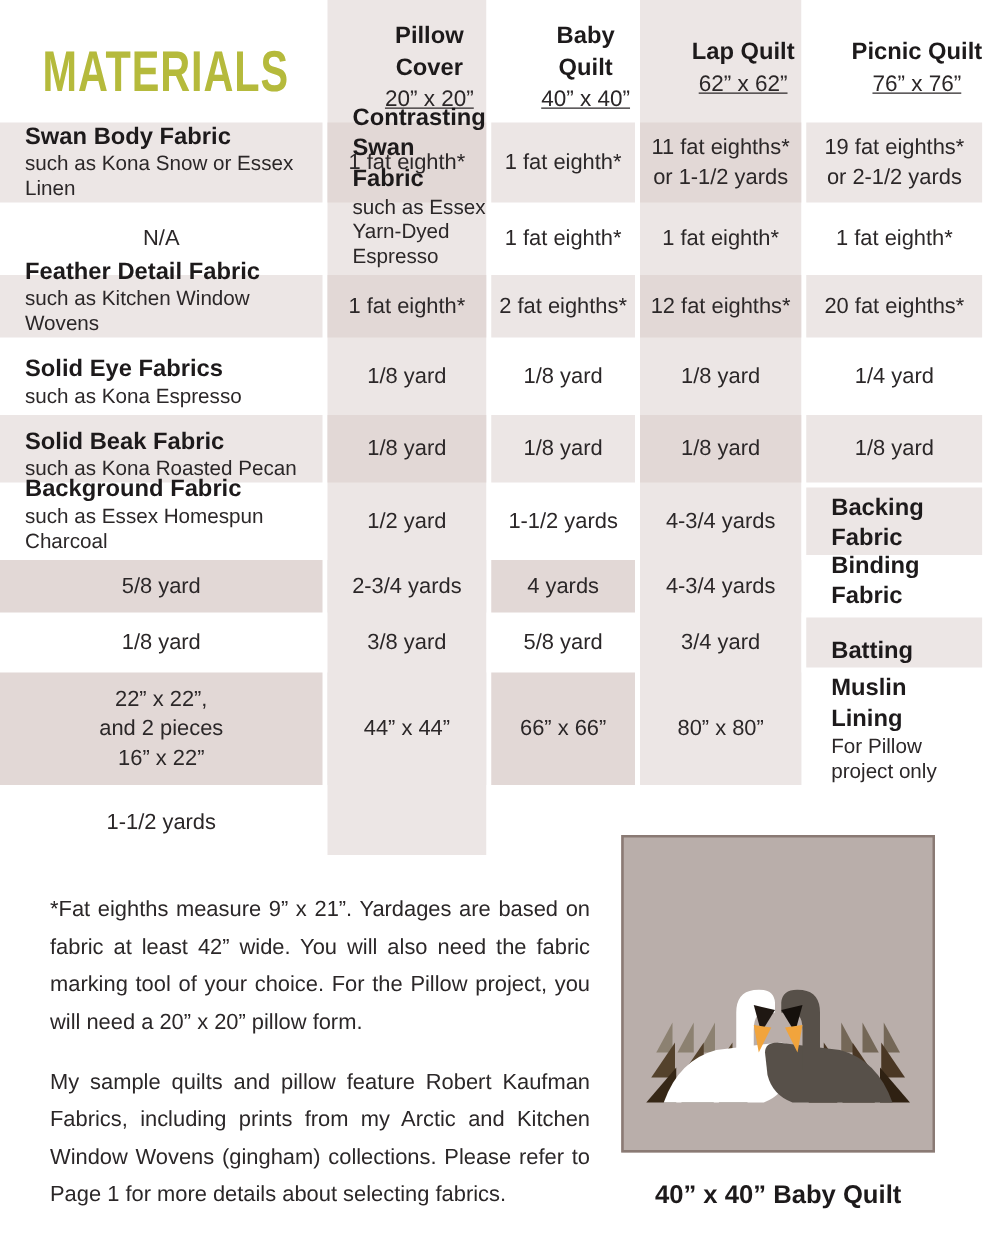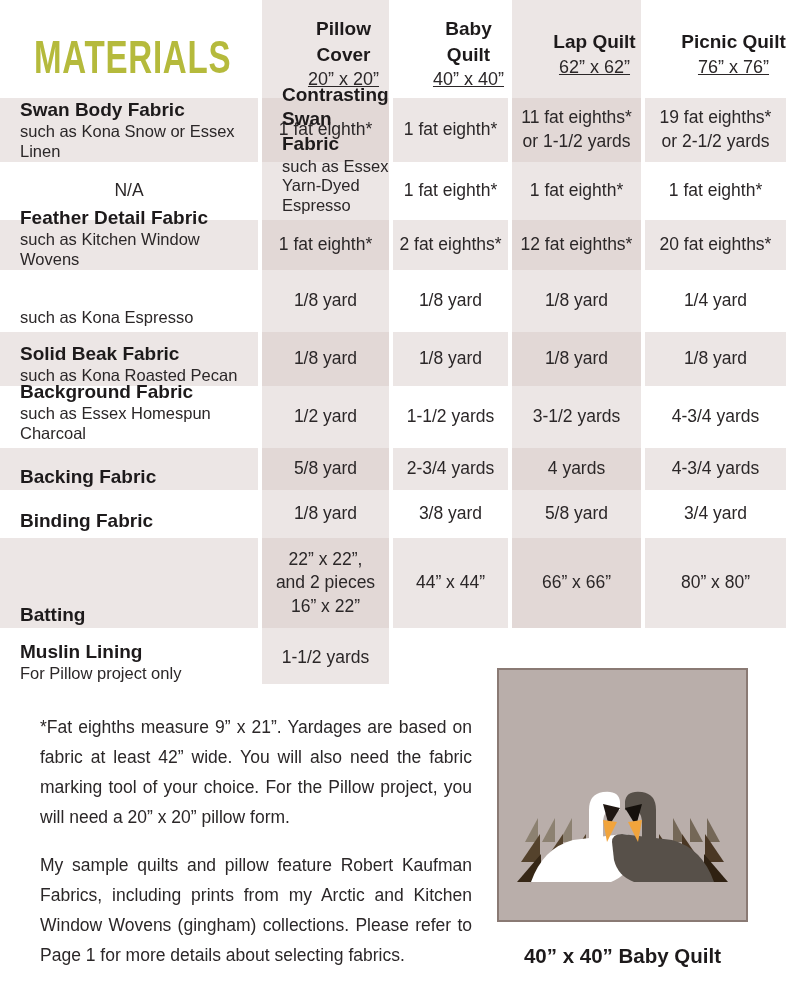--- a/index.html
+++ b/index.html
@@ -98,41 +98,41 @@
       <div class="cell val">1 fat eighth*</div>
       <div class="cell lab shade">
         <div class="name">Feather Detail Fabric</div>
         <div class="sub">such as Kitchen Window Wovens</div>
       </div>
       <div class="cell val dbl">1 fat eighth*</div>
       <div class="cell val shade">2 fat eighths*</div>
       <div class="cell val dbl">12 fat eighths*</div>
       <div class="cell val shade">20 fat eighths*</div>
       <div class="cell lab">
+        <div class="name">Solid Eye Fabrics</div>
         <div class="sub">such as Kona Espresso</div>
       </div>
       <div class="cell val">1/8 yard</div>
       <div class="cell val">1/8 yard</div>
       <div class="cell val">1/8 yard</div>
       <div class="cell val">1/4 yard</div>
       <div class="cell lab shade">
         <div class="name">Solid Beak Fabric</div>
         <div class="sub">such as Kona Roasted Pecan</div>
       </div>
       <div class="cell val dbl">1/8 yard</div>
       <div class="cell val shade">1/8 yard</div>
       <div class="cell val dbl">1/8 yard</div>
       <div class="cell val shade">1/8 yard</div>
       <div class="cell lab">
         <div class="name">Background Fabric</div>
         <div class="sub">such as Essex Homespun Charcoal</div>
       </div>
       <div class="cell val">1/2 yard</div>
       <div class="cell val">1-1/2 yards</div>
-      <div class="cell val">3-1/2 yards</div>
       <div class="cell val">4-3/4 yards</div>
       <div class="cell lab shade">
         <div class="name">Backing Fabric</div>
       </div>
       <div class="cell val dbl">5/8 yard</div>
       <div class="cell val shade">2-3/4 yards</div>
       <div class="cell val dbl">4 yards</div>
       <div class="cell val shade">4-3/4 yards</div>
       <div class="cell lab">
         <div class="name">Binding Fabric</div>

